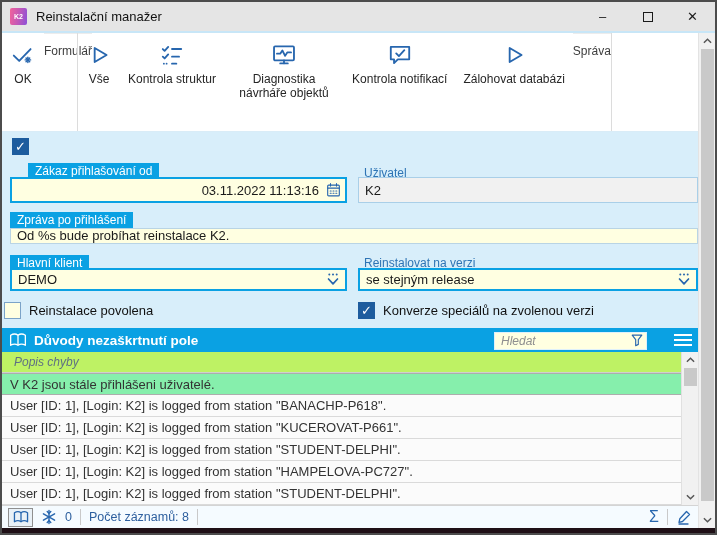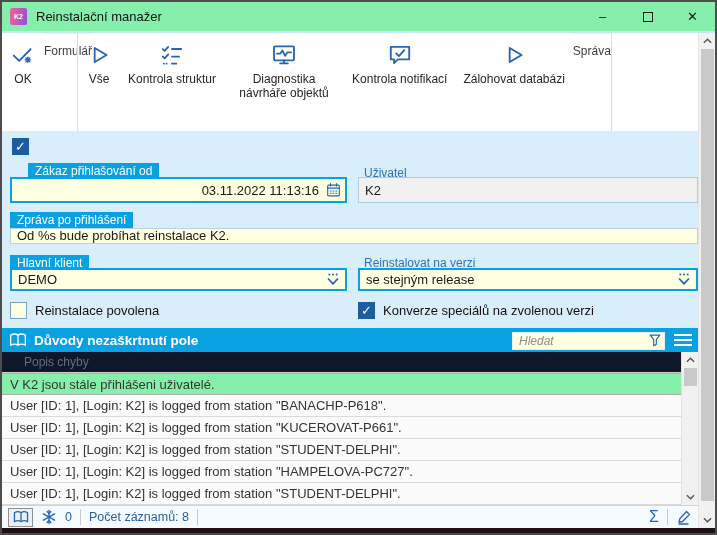--- a/index.html
+++ b/index.html
@@ -1,20 +1,20 @@
 <!DOCTYPE html>
 <html><head>
 <meta charset="utf-8">
 <style>
   * { margin:0; padding:0; box-sizing:border-box; }
   html,body { font-family:"Liberation Sans","DejaVu Sans",sans-serif; }
   .window { position:relative; width:717px; height:535px; border:2px solid #4c4c4c; background:#fff; overflow:hidden; }
 
   
-  .titlebar { height:29px; background:#86efac; display:flex; align-items:center; padding-left:8px; }
+  .titlebar { height:29px; background:#e5e5e5; display:flex; align-items:center; padding-left:8px; }
   .k2-logo { width:17px; height:17px; border-radius:2px; background:linear-gradient(100deg,#f2639b 0%,#c95ab4 45%,#8b50d8 100%);
              color:#fff; font-size:7px; font-weight:bold; display:flex; align-items:center; justify-content:center; }
   .titlebar .title { margin-left:9px; font-size:13px; color:#121212; }
   .win-controls { margin-left:auto; display:flex; align-items:center; height:100%; }
   .win-btn { width:45px; height:100%; display:flex; align-items:center; justify-content:center; font-size:13px; color:#1a1a1a; cursor:default; }
   .max-glyph { width:10px; height:10px; border:1px solid #1a1a1a; display:inline-block; }
   .title-underline { height:2px; background:#c8e6f7; }
 
   
   .body-row { display:flex; height:495px; }
@@ -48,32 +48,32 @@
                  font-size:13px; color:#1a1a1a; padding:0 6px; outline:none; }
   .field input.soft { border:1px solid #b9d4e4; }
   .field input.readonly { background:#f1f1f1; border:1px solid #a9cfe8; }
   .field .right-al { text-align:right; padding-right:26px; }
   .field .has-dd { padding-right:28px; }
   .field-icon { position:absolute; right:6px; top:50%; transform:translateY(-50%); display:flex; }
 
   
   .grid-header { height:24px; background:#0aa1e3; display:flex; align-items:center; position:relative; padding-left:7px; }
   .grid-header .gtitle { color:#fff; font-weight:bold; font-size:13.5px; margin-left:7px; }
-  .search-wrap { position:absolute; left:510px; top:3px; width:153px; height:18px; }
+  .search-wrap { position:absolute; left:492px; top:3px; width:153px; height:18px; }
   .search-wrap input { width:100%; height:100%; background:#ffffe1; border:1px solid #def0fb; font-family:inherit;
                        font-size:12px; padding:0 22px 0 6px; outline:none; }
   .search-wrap input::placeholder { font-style:italic; color:#8f8f8f; }
   .funnel-icon { position:absolute; right:3px; top:2px; }
   .hamburger { position:absolute; right:2px; top:1px; width:26px; height:22px; display:flex; flex-direction:column;
                justify-content:center; gap:3px; align-items:center; }
   .hamburger i { display:block; width:18px; height:2px; background:#fff; }
 
   .grid-body { position:relative; height:153px; background:#fbfbfb; }
-  .col-header { height:21px; background:#0f172a; border-bottom:1px solid #cfcfcf; font-size:12px; color:#5f7183;
-                display:flex; align-items:center; padding-left:22px; }
+  .col-header { height:21px; background:#bef264; border-bottom:1px solid #cfcfcf; font-size:12px; color:#5f7183;
+                display:flex; align-items:center; padding-left:12px;font-style:italic; }
   .grid-row { height:22px; border-bottom:1px solid #dadada; font-size:13px; color:#333; display:flex;
               align-items:center; padding-left:8px; background:#fbfbfb; }
   .grid-row.selected { background:#86efac; border-top:1px solid #adadad; border-bottom:1px solid #adadad; height:22px; }
 
   
   .vscroll { width:17px; background:#f1f1f1; display:flex; flex-direction:column; align-items:center; }
   .form-scrollbar { border-left:1px solid #e3e3e3; }
   .scroll-arrow { width:17px; height:16px; display:flex; align-items:center; justify-content:center; flex:none; }
   .scroll-thumb { width:13px; background:#c9c9c9; flex:none; }
   .scroll-spacer { flex:1; }
@@ -224,21 +224,21 @@
         <div class="field" style="top:136px; left:356px; width:340px; height:23px;">
           <input class="has-dd" type="text" value="se stejným release" style="">
           <span class="field-icon">
             <svg width="16" height="16" viewBox="0 0 16 16" fill="none" stroke="#2766ae" stroke-width="1.7" stroke-linejoin="round">
               <path d="M4.3 2.5 h.01 M8 2.5 h.01 M11.7 2.5 h.01" stroke-linecap="round" stroke-width="2"></path>
               <path d="M3.5 7 L8 11.8 L12.5 7" stroke-linecap="round"></path>
             </svg>
           </span>
         </div>
 
-        <div class="cb-row" style="top:170px; left:8px;align-items:center;">
+        <div class="cb-row" style="top:170px; left:2px;align-items:center;">
           <span class="checkbox"></span>
           <span>Reinstalace povolena</span>
         </div>
         <div class="cb-row" style="top:170px; left:356px;">
           <span class="checkbox checked"></span>
           <span>Konverze speciálů na zvolenou verzi</span>
         </div>
       </div>
 
       <div class="grid-header">

